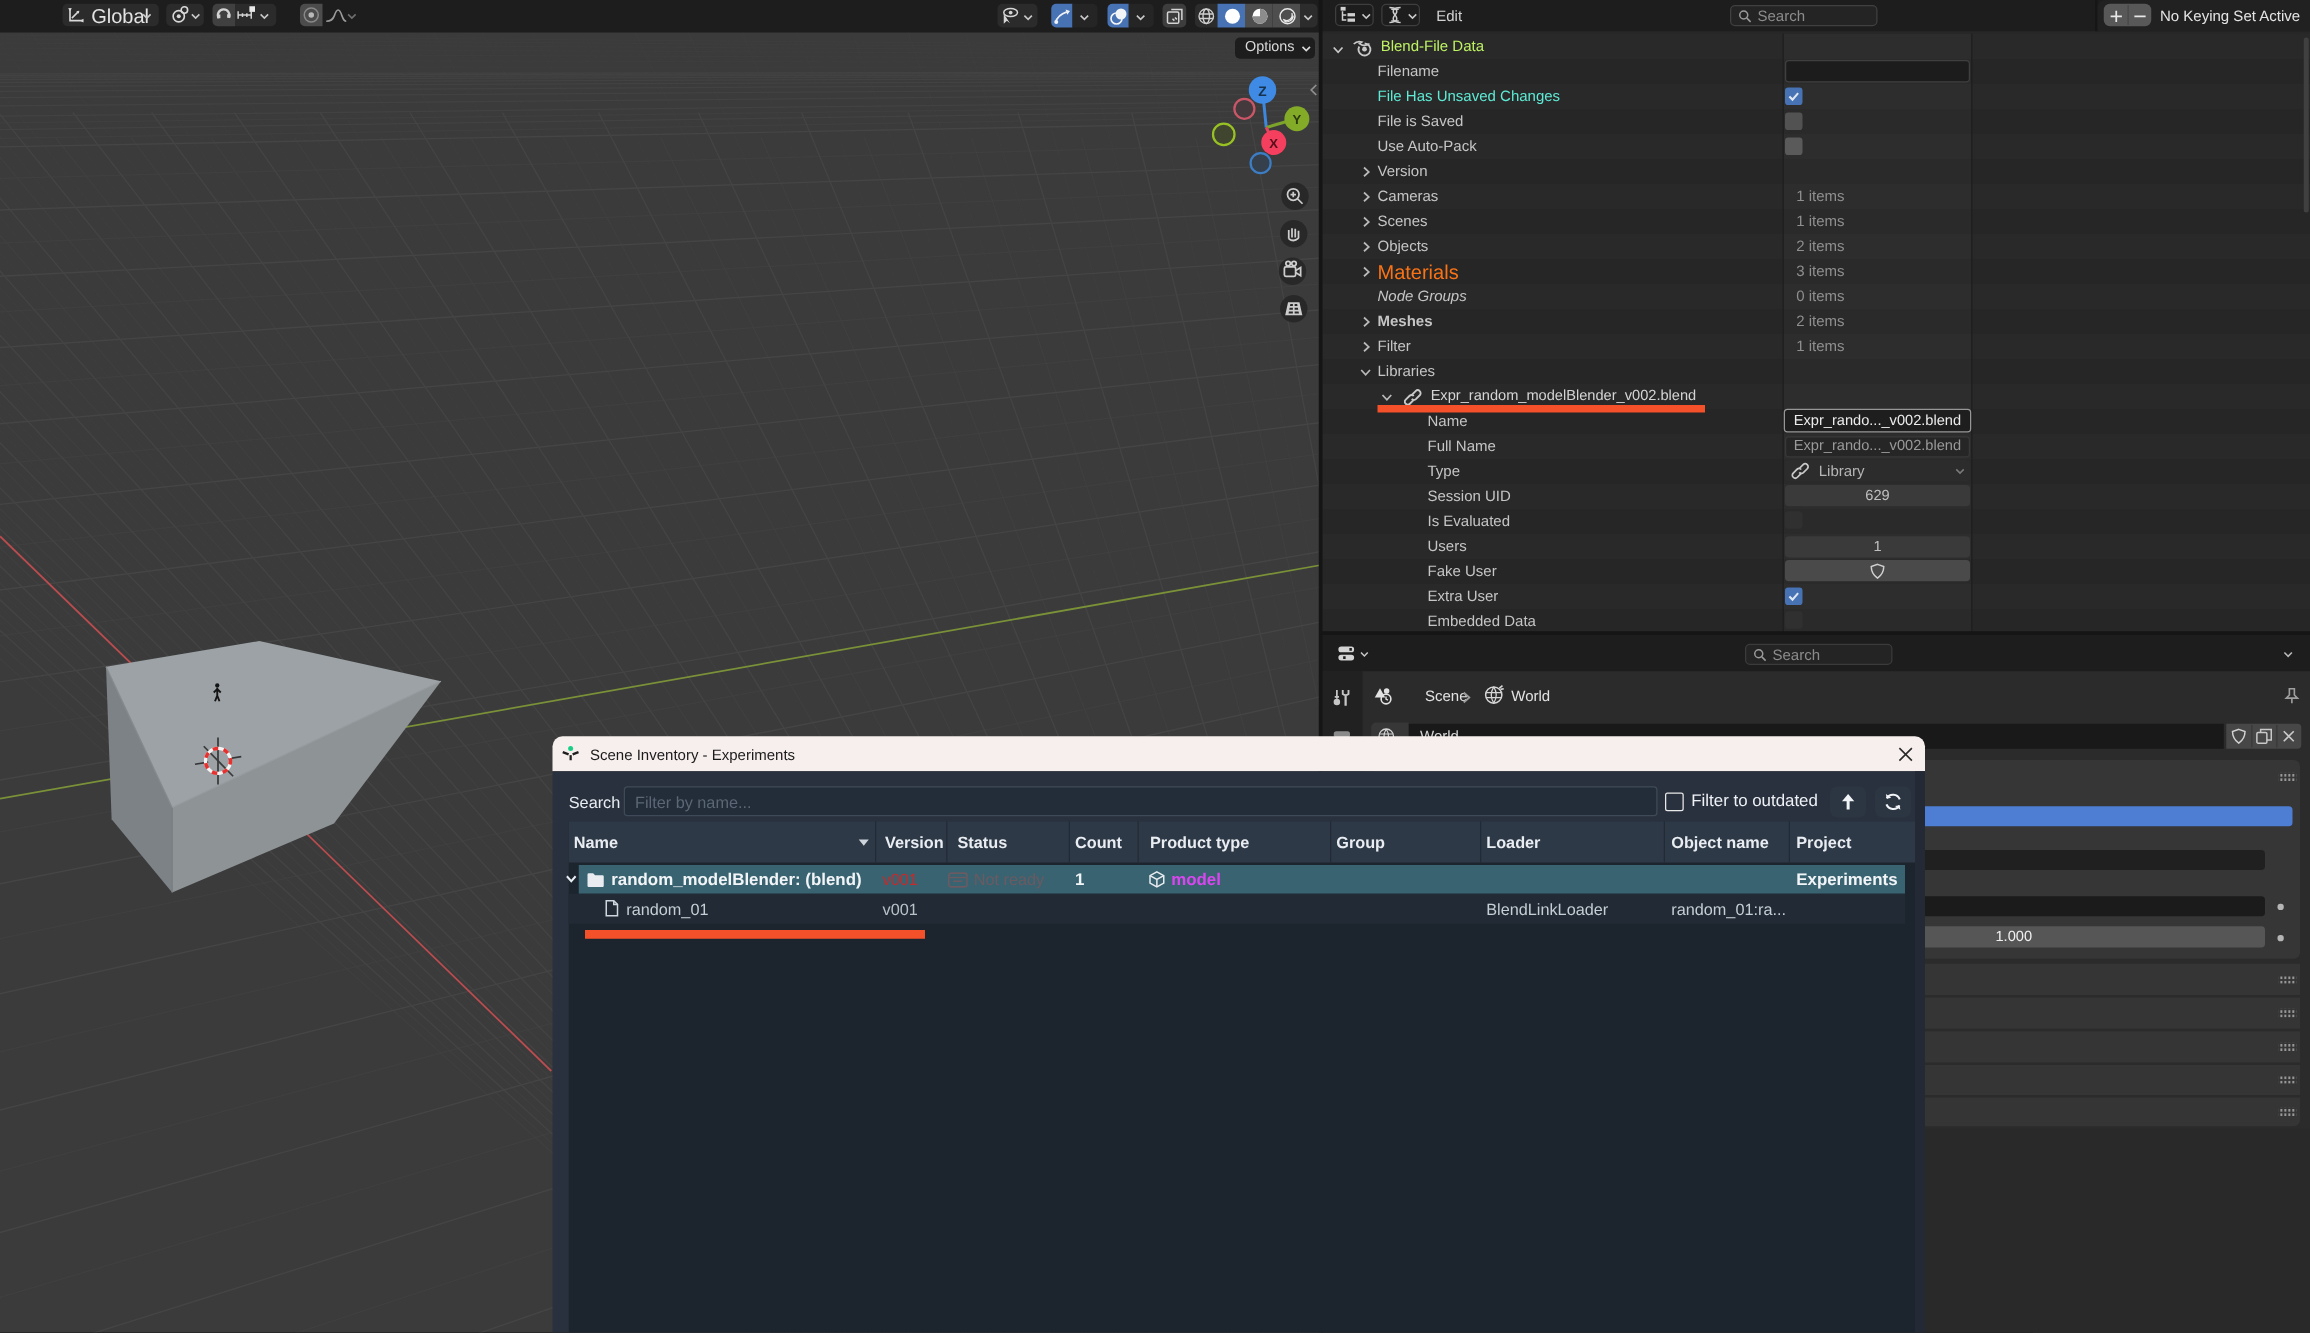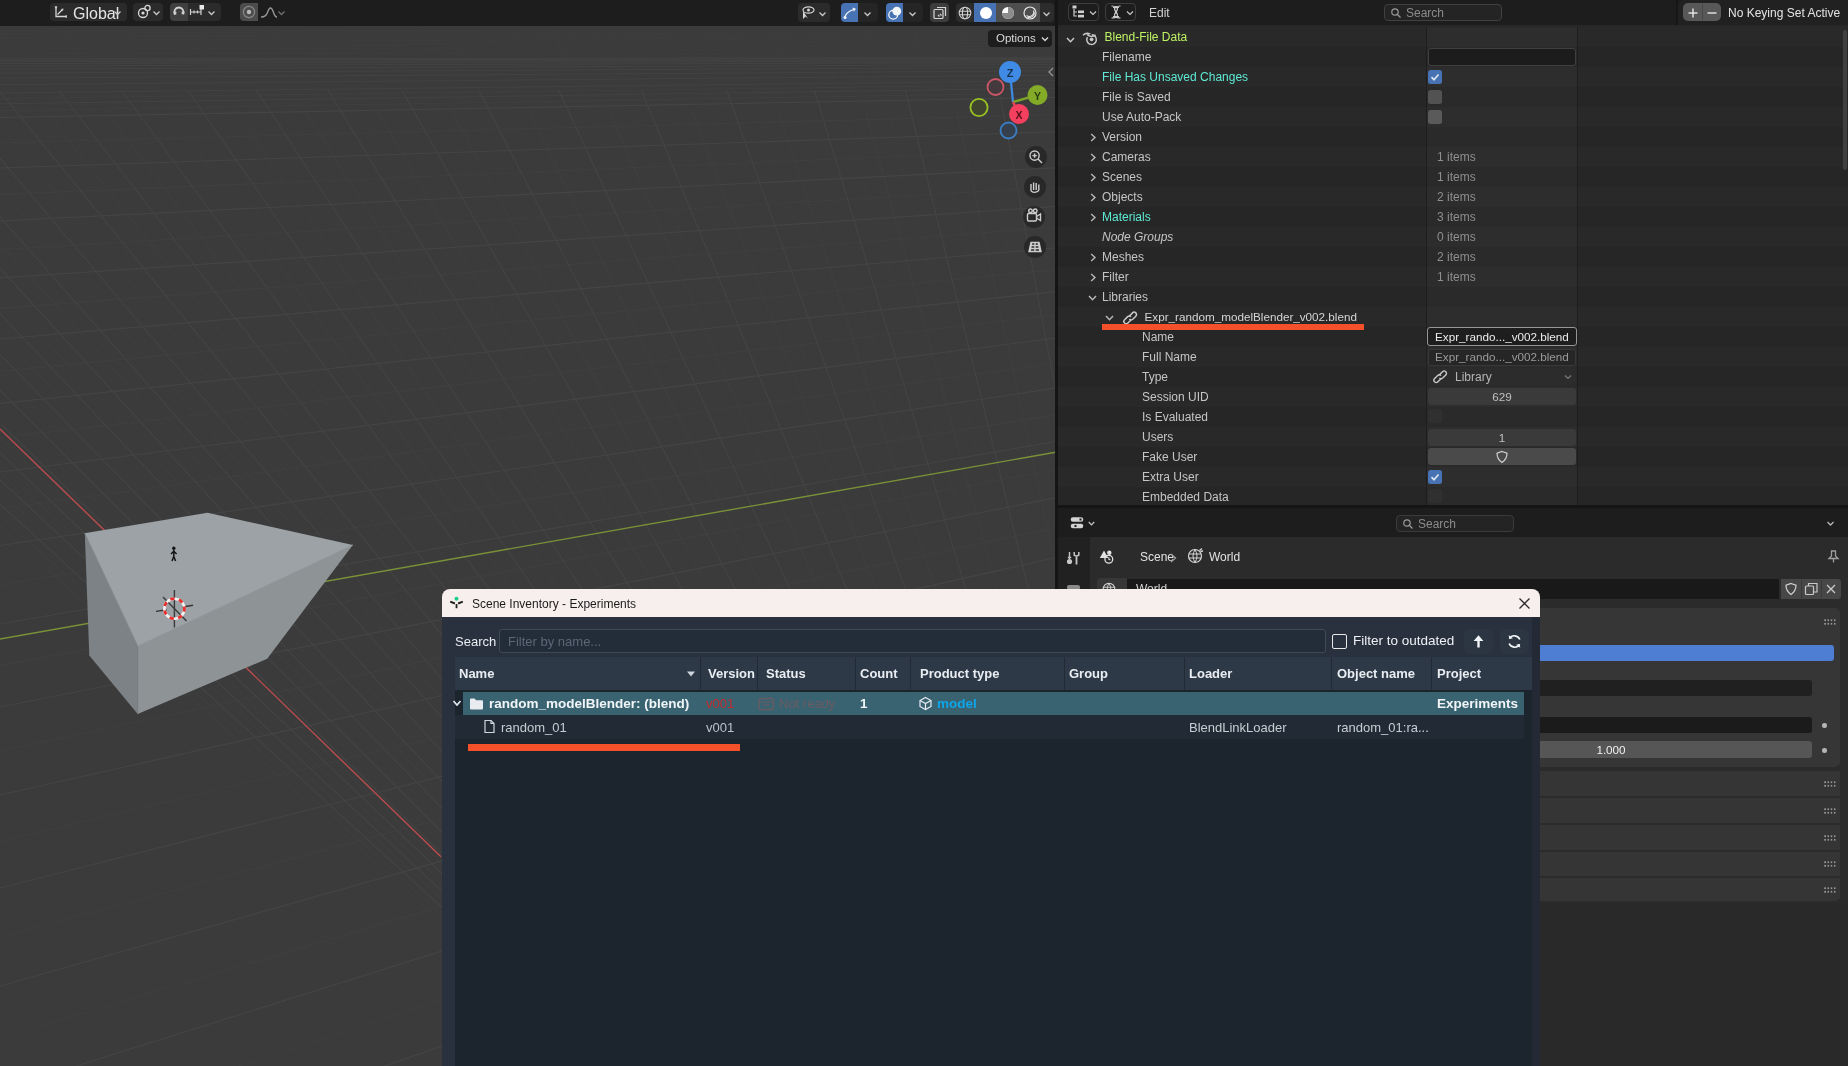--- a/index.html
+++ b/index.html
@@ -372,23 +372,23 @@
     </svg>
     <div class="txt" style="left:47.5px;top:30px;font-size:12px;color:#bef264;">Blend-File Data</div>
     <div class="txt" style="left:45px;top:50px;font-size:12px;color:#c5c5c5;">Filename</div>
     <div class="txt" style="left:45px;top:70px;font-size:12px;color:#5eead4;">File Has Unsaved Changes</div>
     <div class="txt" style="left:45px;top:90px;font-size:12px;color:#c5c5c5;">File is Saved</div>
     <div class="txt" style="left:45px;top:110px;font-size:12px;color:#c5c5c5;">Use Auto-Pack</div>
     <div class="txt" style="left:45px;top:130px;font-size:12px;color:#c5c5c5;">Version</div>
     <div class="txt" style="left:45px;top:150px;font-size:12px;color:#c5c5c5;">Cameras</div>
     <div class="txt" style="left:45px;top:170px;font-size:12px;color:#c5c5c5;">Scenes</div>
     <div class="txt" style="left:45px;top:190px;font-size:12px;color:#c5c5c5;">Objects</div>
-    <div class="txt" style="left:45px;top:210px;font-size:12px;color:#5eead4;">Materials</div>
+    <div class="txt" style="left:45px;top:210px;font-size:16px;color:#f97316;">Materials</div>
     <div class="txt" style="left:45px;top:230px;font-size:12px;color:#c5c5c5;font-style:italic;">Node Groups</div>
-    <div class="txt" style="left:45px;top:250px;font-size:12px;color:#c5c5c5;">Meshes</div>
+    <div class="txt" style="left:45px;top:250px;font-size:12px;color:#c5c5c5;font-weight:bold;">Meshes</div>
     <div class="txt" style="left:45px;top:270px;font-size:12px;color:#c5c5c5;">Filter</div>
     <div class="txt" style="left:45px;top:290px;font-size:12px;color:#c5c5c5;">Libraries</div>
 
     <svg class="abs" style="left:31px;top:131.5px;" width="10" height="11" viewBox="0 0 10 11">
         <path d="M3.2 2 L7 5.5 L3.2 9" stroke="#b9b9b9" stroke-width="1.4" fill="none"></path>
       </svg>
     <svg class="abs" style="left:31px;top:151.5px;" width="10" height="11" viewBox="0 0 10 11">
         <path d="M3.2 2 L7 5.5 L3.2 9" stroke="#b9b9b9" stroke-width="1.4" fill="none"></path>
       </svg>
     <svg class="abs" style="left:31px;top:171.5px;" width="10" height="11" viewBox="0 0 10 11">
@@ -677,21 +677,21 @@
     <svg class="abs" style="left:316px;top:108px;" width="17" height="14" viewBox="0 0 17 14" fill="none" stroke="#6a5a61" stroke-width="1.3">
       <rect x="1" y="1.5" width="14.5" height="11" rx="2"></rect>
       <path d="M1 5 L15.5 5 M4.5 8 L12 8" stroke-width="1.1"></path>
     </svg>
     <div class="txt" style="left:337px;top:107px;font-size:13px;color:#6a5a61;">Not ready</div>
     <div class="txt" style="left:418px;top:107px;font-size:13.5px;font-weight:bold;color:#f2f5f7;">1</div>
     <svg class="abs" style="left:476px;top:107px;" width="15" height="15" viewBox="0 0 15 15" fill="none" stroke="#e8ecf0" stroke-width="1.2">
       <path d="M7.5 1.5 L13 4.5 L13 10.5 L7.5 13.5 L2 10.5 L2 4.5 Z"></path>
       <path d="M2 4.5 L7.5 7.5 L13 4.5 M7.5 7.5 L7.5 13.5"></path>
     </svg>
-    <div class="txt" style="left:495px;top:107px;font-size:13.5px;font-weight:bold;color:#0ea5e9;">model</div>
+    <div class="txt" style="left:495px;top:107px;font-size:13.5px;font-weight:bold;color:#d946ef;">model</div>
     <div class="txt" style="left:995px;top:107px;font-size:13.5px;font-weight:bold;color:#f2f5f7;">Experiments</div>
 
     <div class="abs" style="left:13px;top:126px;width:1069px;height:24px;background:#222b35;"></div>
     <svg class="abs" style="left:41px;top:130px;" width="13" height="15" viewBox="0 0 13 15" fill="none" stroke="#cfd6dd" stroke-width="1.2">
       <path d="M2 1.5 L8 1.5 L11 4.5 L11 13.5 L2 13.5 Z"></path>
       <path d="M8 1.5 L8 4.5 L11 4.5"></path>
     </svg>
     <div class="txt" style="left:59px;top:131px;font-size:13px;color:#c6cdd4;">random_01</div>
     <div class="txt" style="left:264px;top:131px;font-size:13px;color:#b9c1c9;">v001</div>
     <div class="txt" style="left:747px;top:131px;font-size:13px;color:#c6cdd4;text-align:center;">BlendLinkLoader</div>

